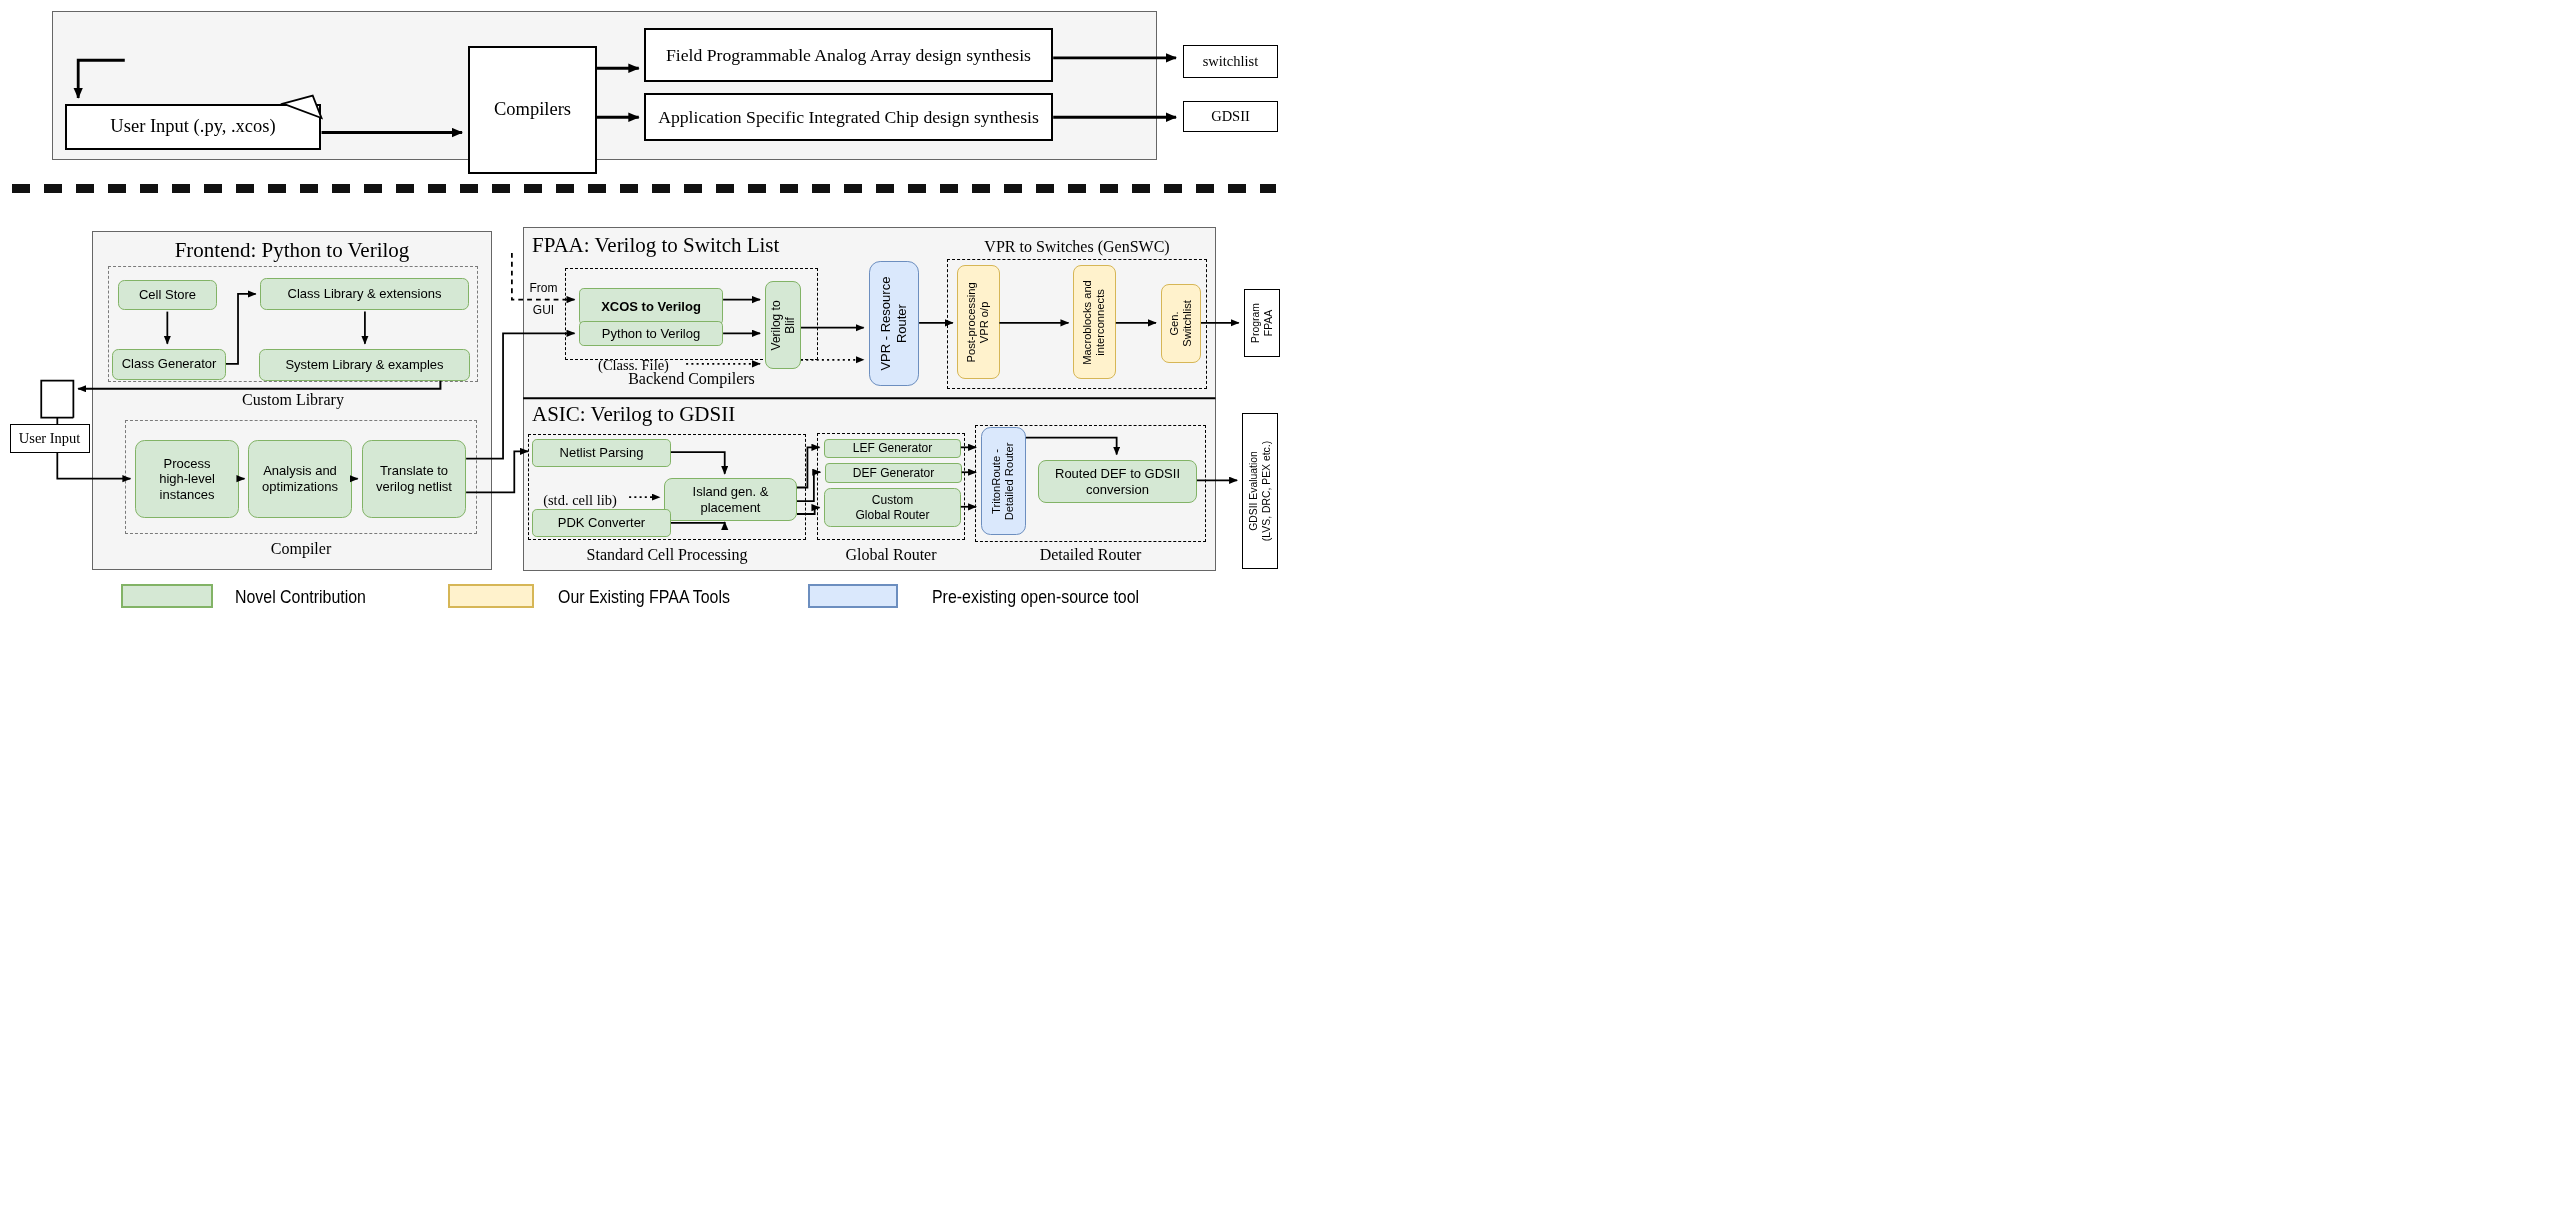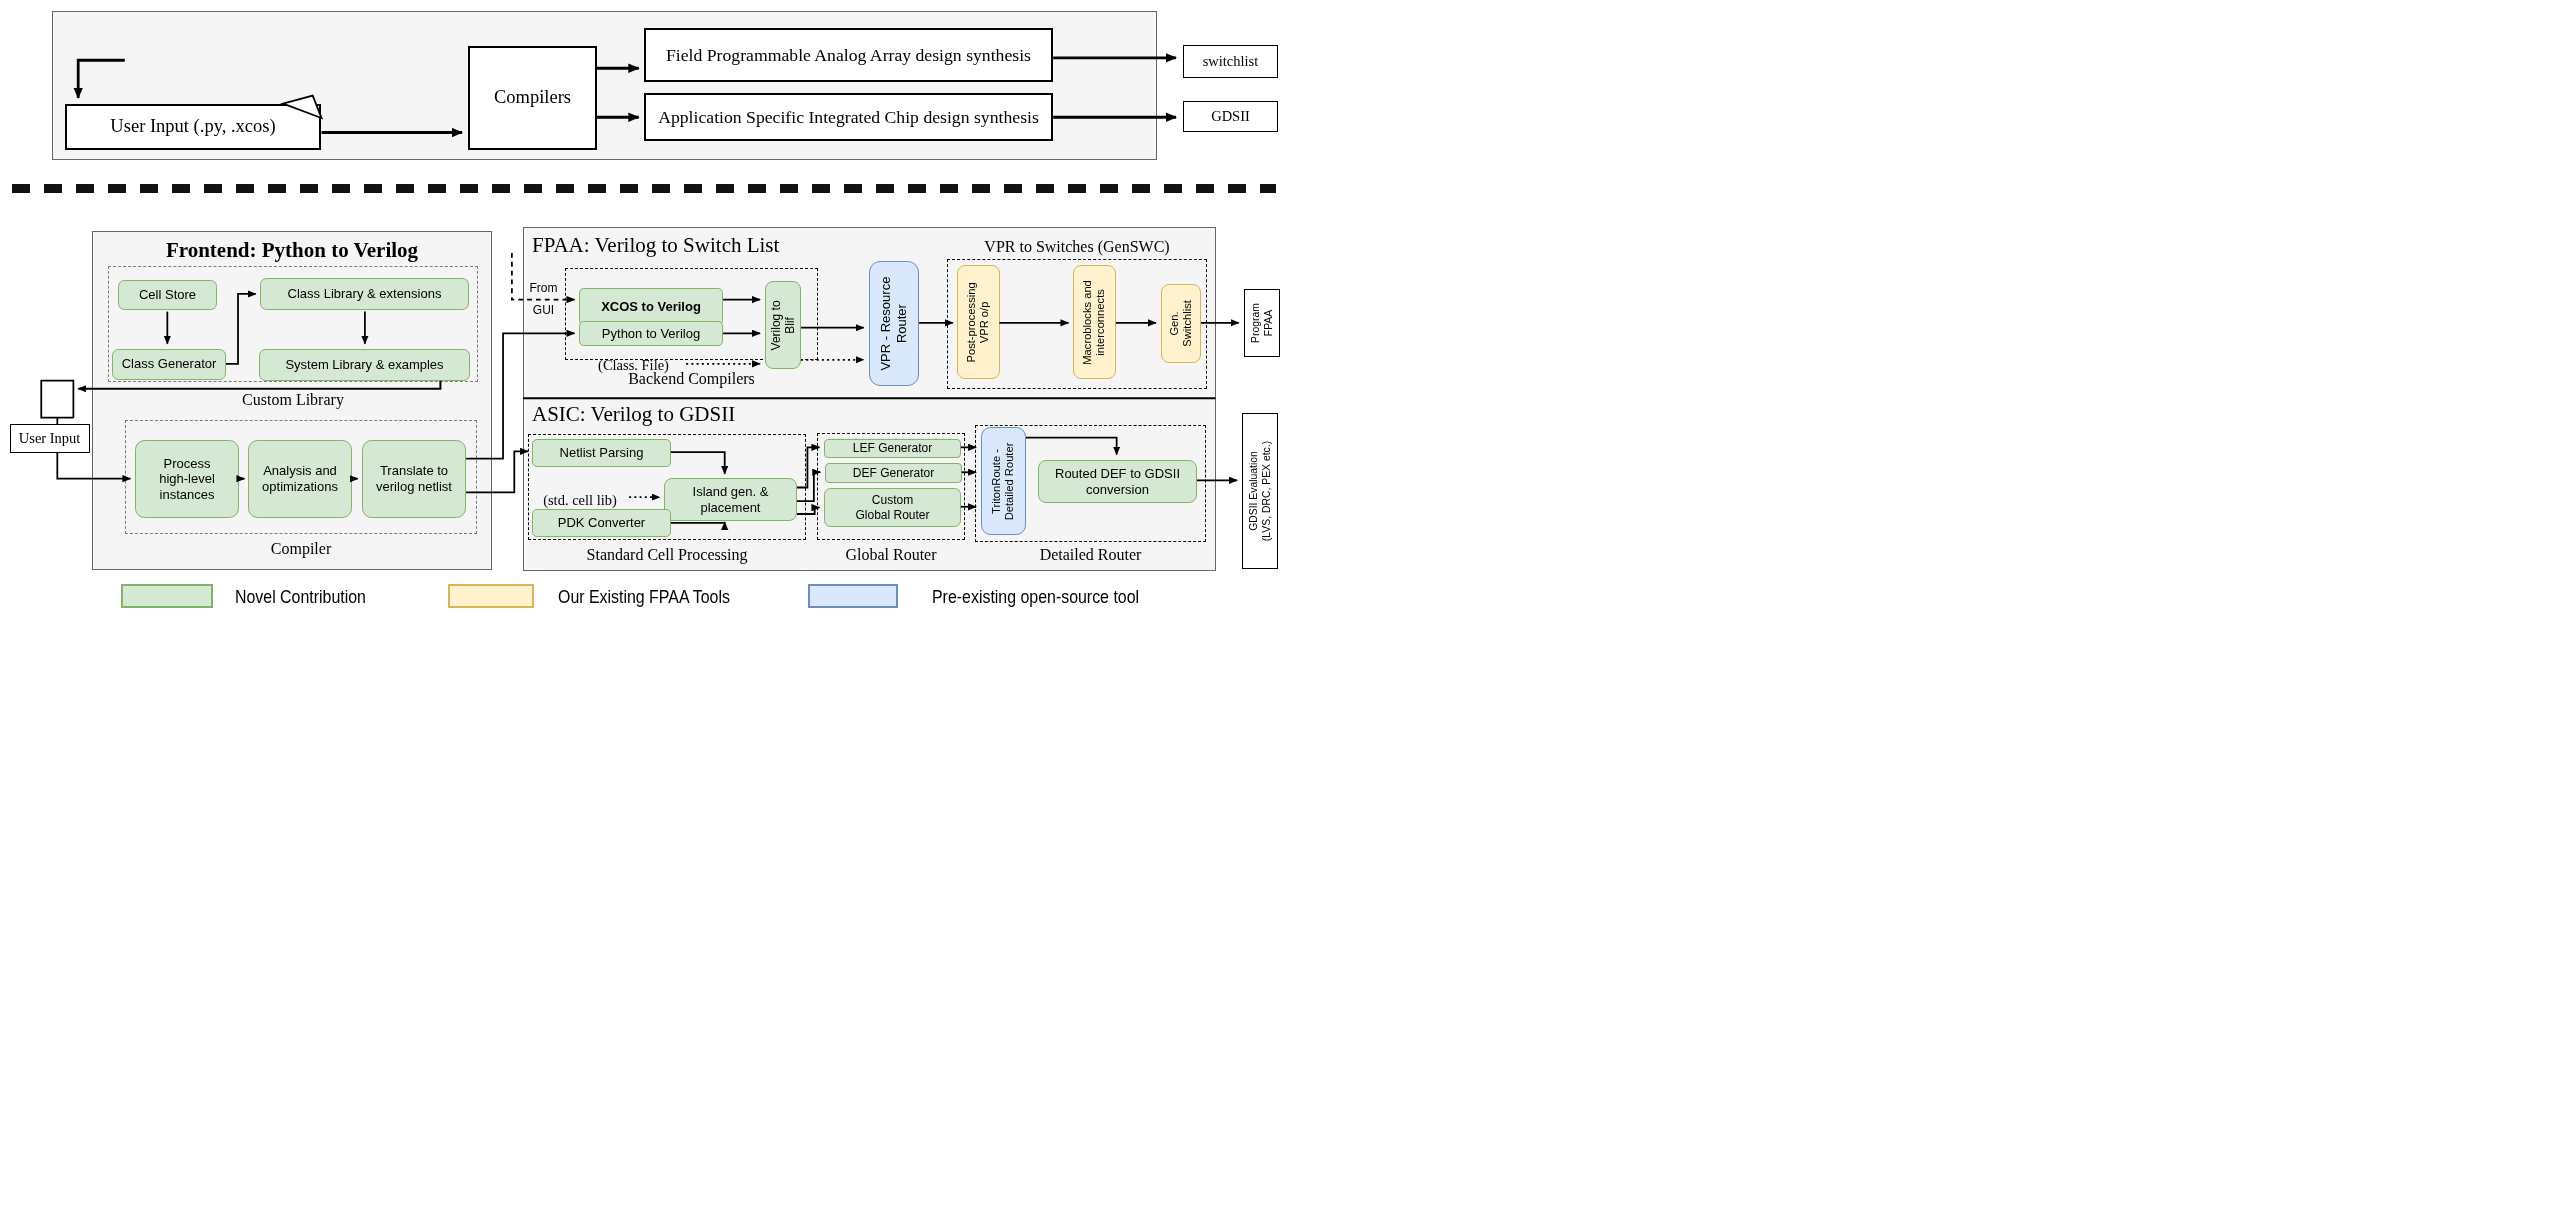--- a/index.html
+++ b/index.html
@@ -41,34 +41,34 @@
 </head>
 <body>
 
 <div id="canvas">
 
   <div class="abs sect" style="left:52px; top:11.2px; width:1105px; height:149px;"></div>
 
 
   <div class="abs whitebox" style="left:65px; top:104px; width:256px; height:46px; font-size:18.5px;"><span>User Input (.py, .xcos)</span></div>
 
-  <div class="abs whitebox" style="left:468px; top:46px; width:129px; height:104px; font-size:18.5px;"><span>Compilers</span></div>
+  <div class="abs whitebox" style="left:468px; top:46px; width:129px; height:128px; font-size:18.5px;"><span>Compilers</span></div>
 
   <div class="abs whitebox" style="left:644px; top:28px; width:409px; height:54px; font-size:17.7px;"><span>Field Programmable Analog Array design synthesis</span></div>
 
   <div class="abs whitebox" style="left:644px; top:93px; width:409px; height:48px; font-size:17.7px;"><span>Application Specific Integrated Chip design synthesis</span></div>
 
   <div class="abs whitebox thinbox" style="left:1183px; top:45px; width:95px; height:33px; font-size:14.5px; border-width:1.6px;"><span>switchlist</span></div>
 
   <div class="abs whitebox thinbox" style="left:1183px; top:101px; width:95px; height:31px; font-size:14.5px; border-width:1.6px;"><span>GDSII</span></div>
 
   <div id="divider" class="abs" style="left:12px; top:184px; width:1264px; height:8.8px;"></div>
 
   <div class="abs sect" style="left:92px; top:231px; width:400px; height:339px;"></div>
-  <div class="abs title ctr" style="left:92px; top:238px; width:400px;font-weight:bold;">Frontend: Python to Verilog</div>
+  <div class="abs title ctr" style="left:92px; top:238px; width:400px;">Frontend: Python to Verilog</div>
 
   <div class="abs dashedgroup dashedgray" style="left:108px; top:266px; width:370px; height:116px;"></div>
 
   <div class="abs node" style="left:118px; top:280px; width:99px; height:30px;"><span>Cell Store</span></div>
 
   <div class="abs node" style="left:260px; top:278px; width:209px; height:32px;"><span>Class Library &amp; extensions</span></div>
 
   <div class="abs node" style="left:112px; top:349px; width:114px; height:30.5px;"><span>Class Generator</span></div>
 
   <div class="abs node" style="left:259px; top:349px; width:211px; height:32px;"><span>System Library &amp; examples</span></div>

